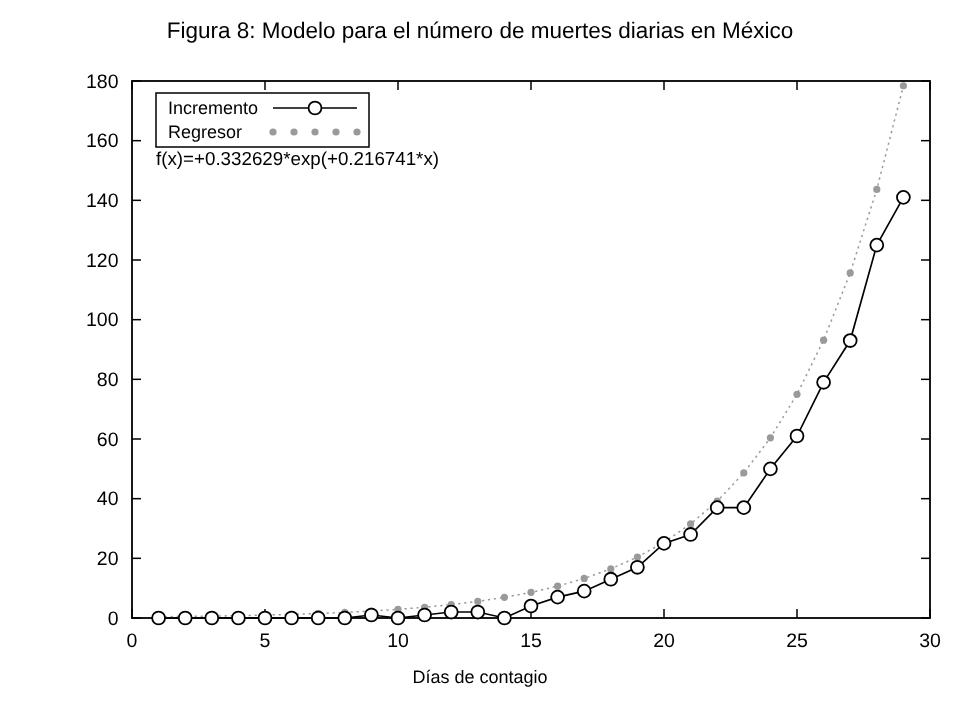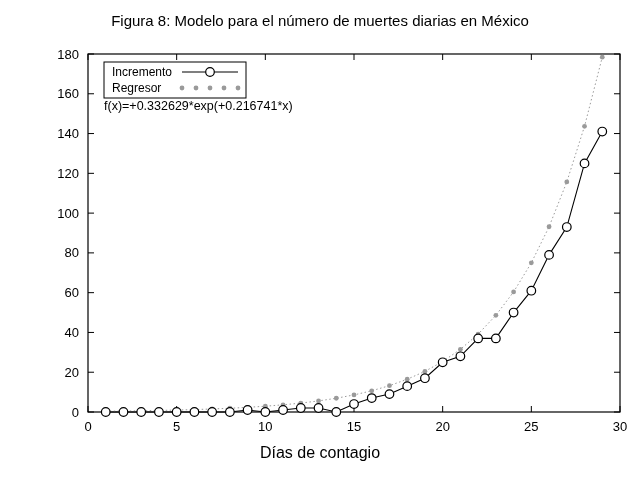--- a/index.html
+++ b/index.html
@@ -29,21 +29,21 @@
     font-size: 15px;
     color: #000;
     white-space: nowrap;
   }
   #xlabel {
     position: absolute;
     left: 0;
     top: 444px;
     width: 640px;
     text-align: center;
-    font-size: 16px;
+    font-size: 12px;
   }
   #plot-svg {
     position: absolute;
     left: 0;
     top: 0;
   }
   .tick-label {
     font-family: "Liberation Sans", sans-serif;
     font-size: 13px;
     fill: #000;

